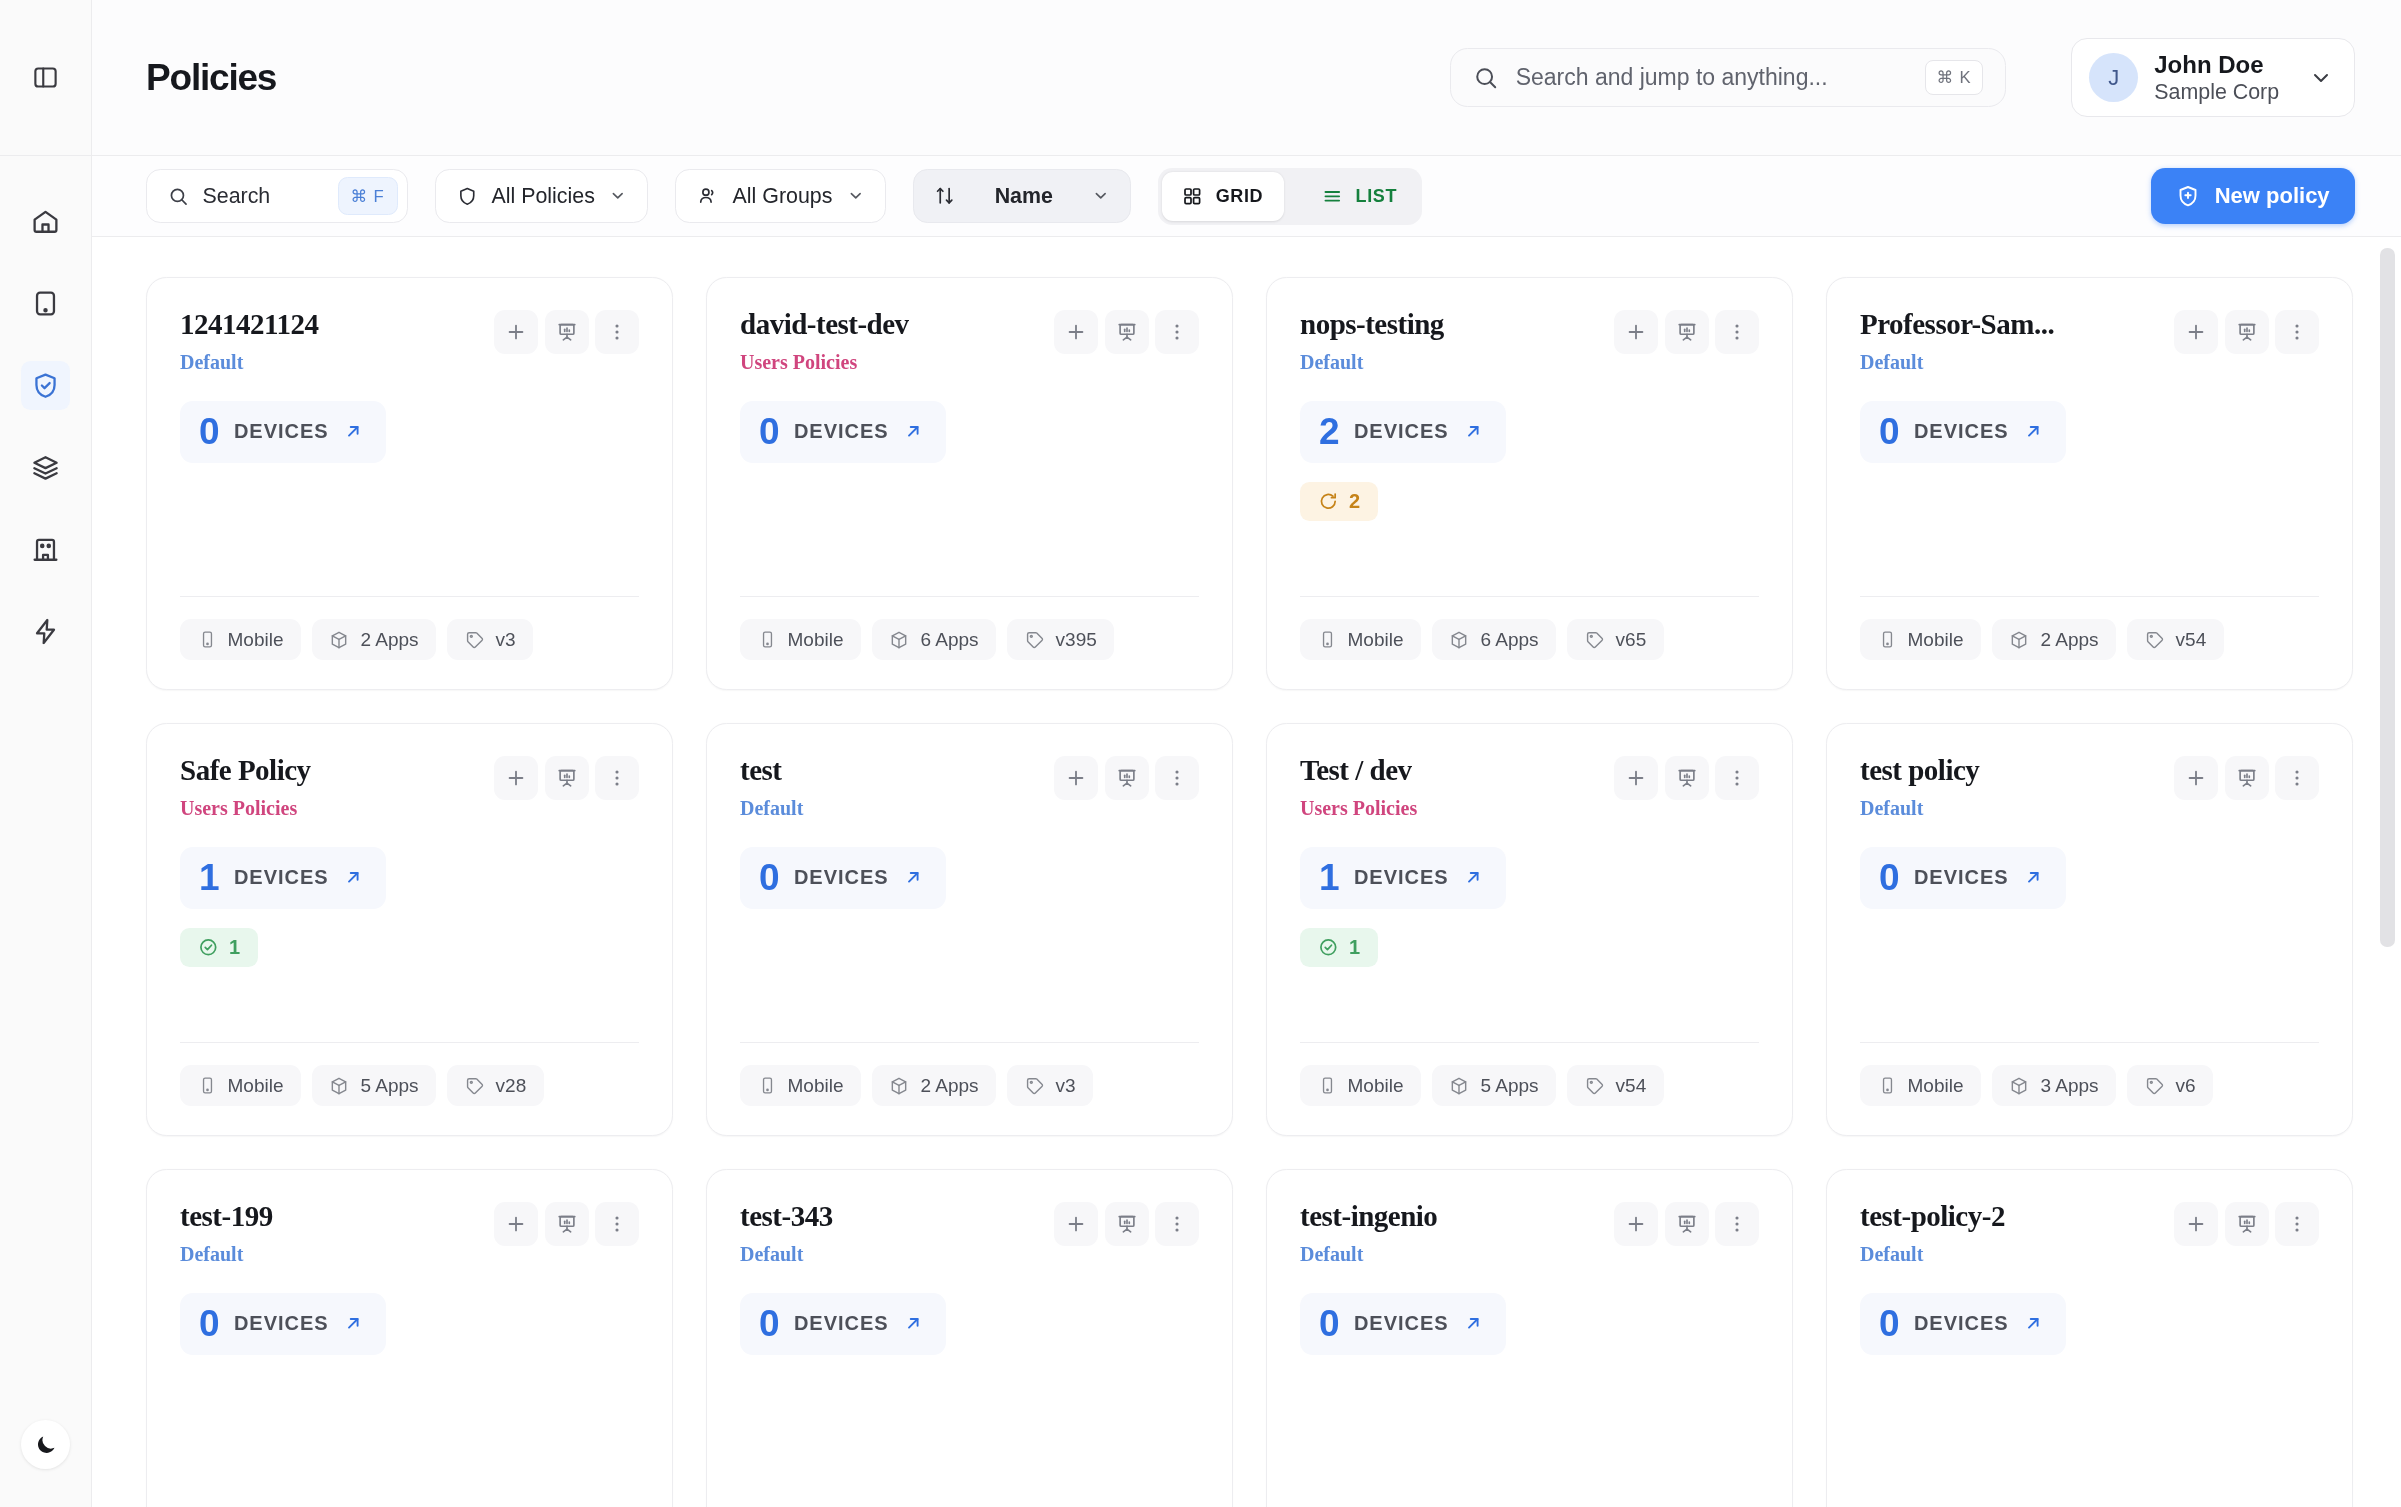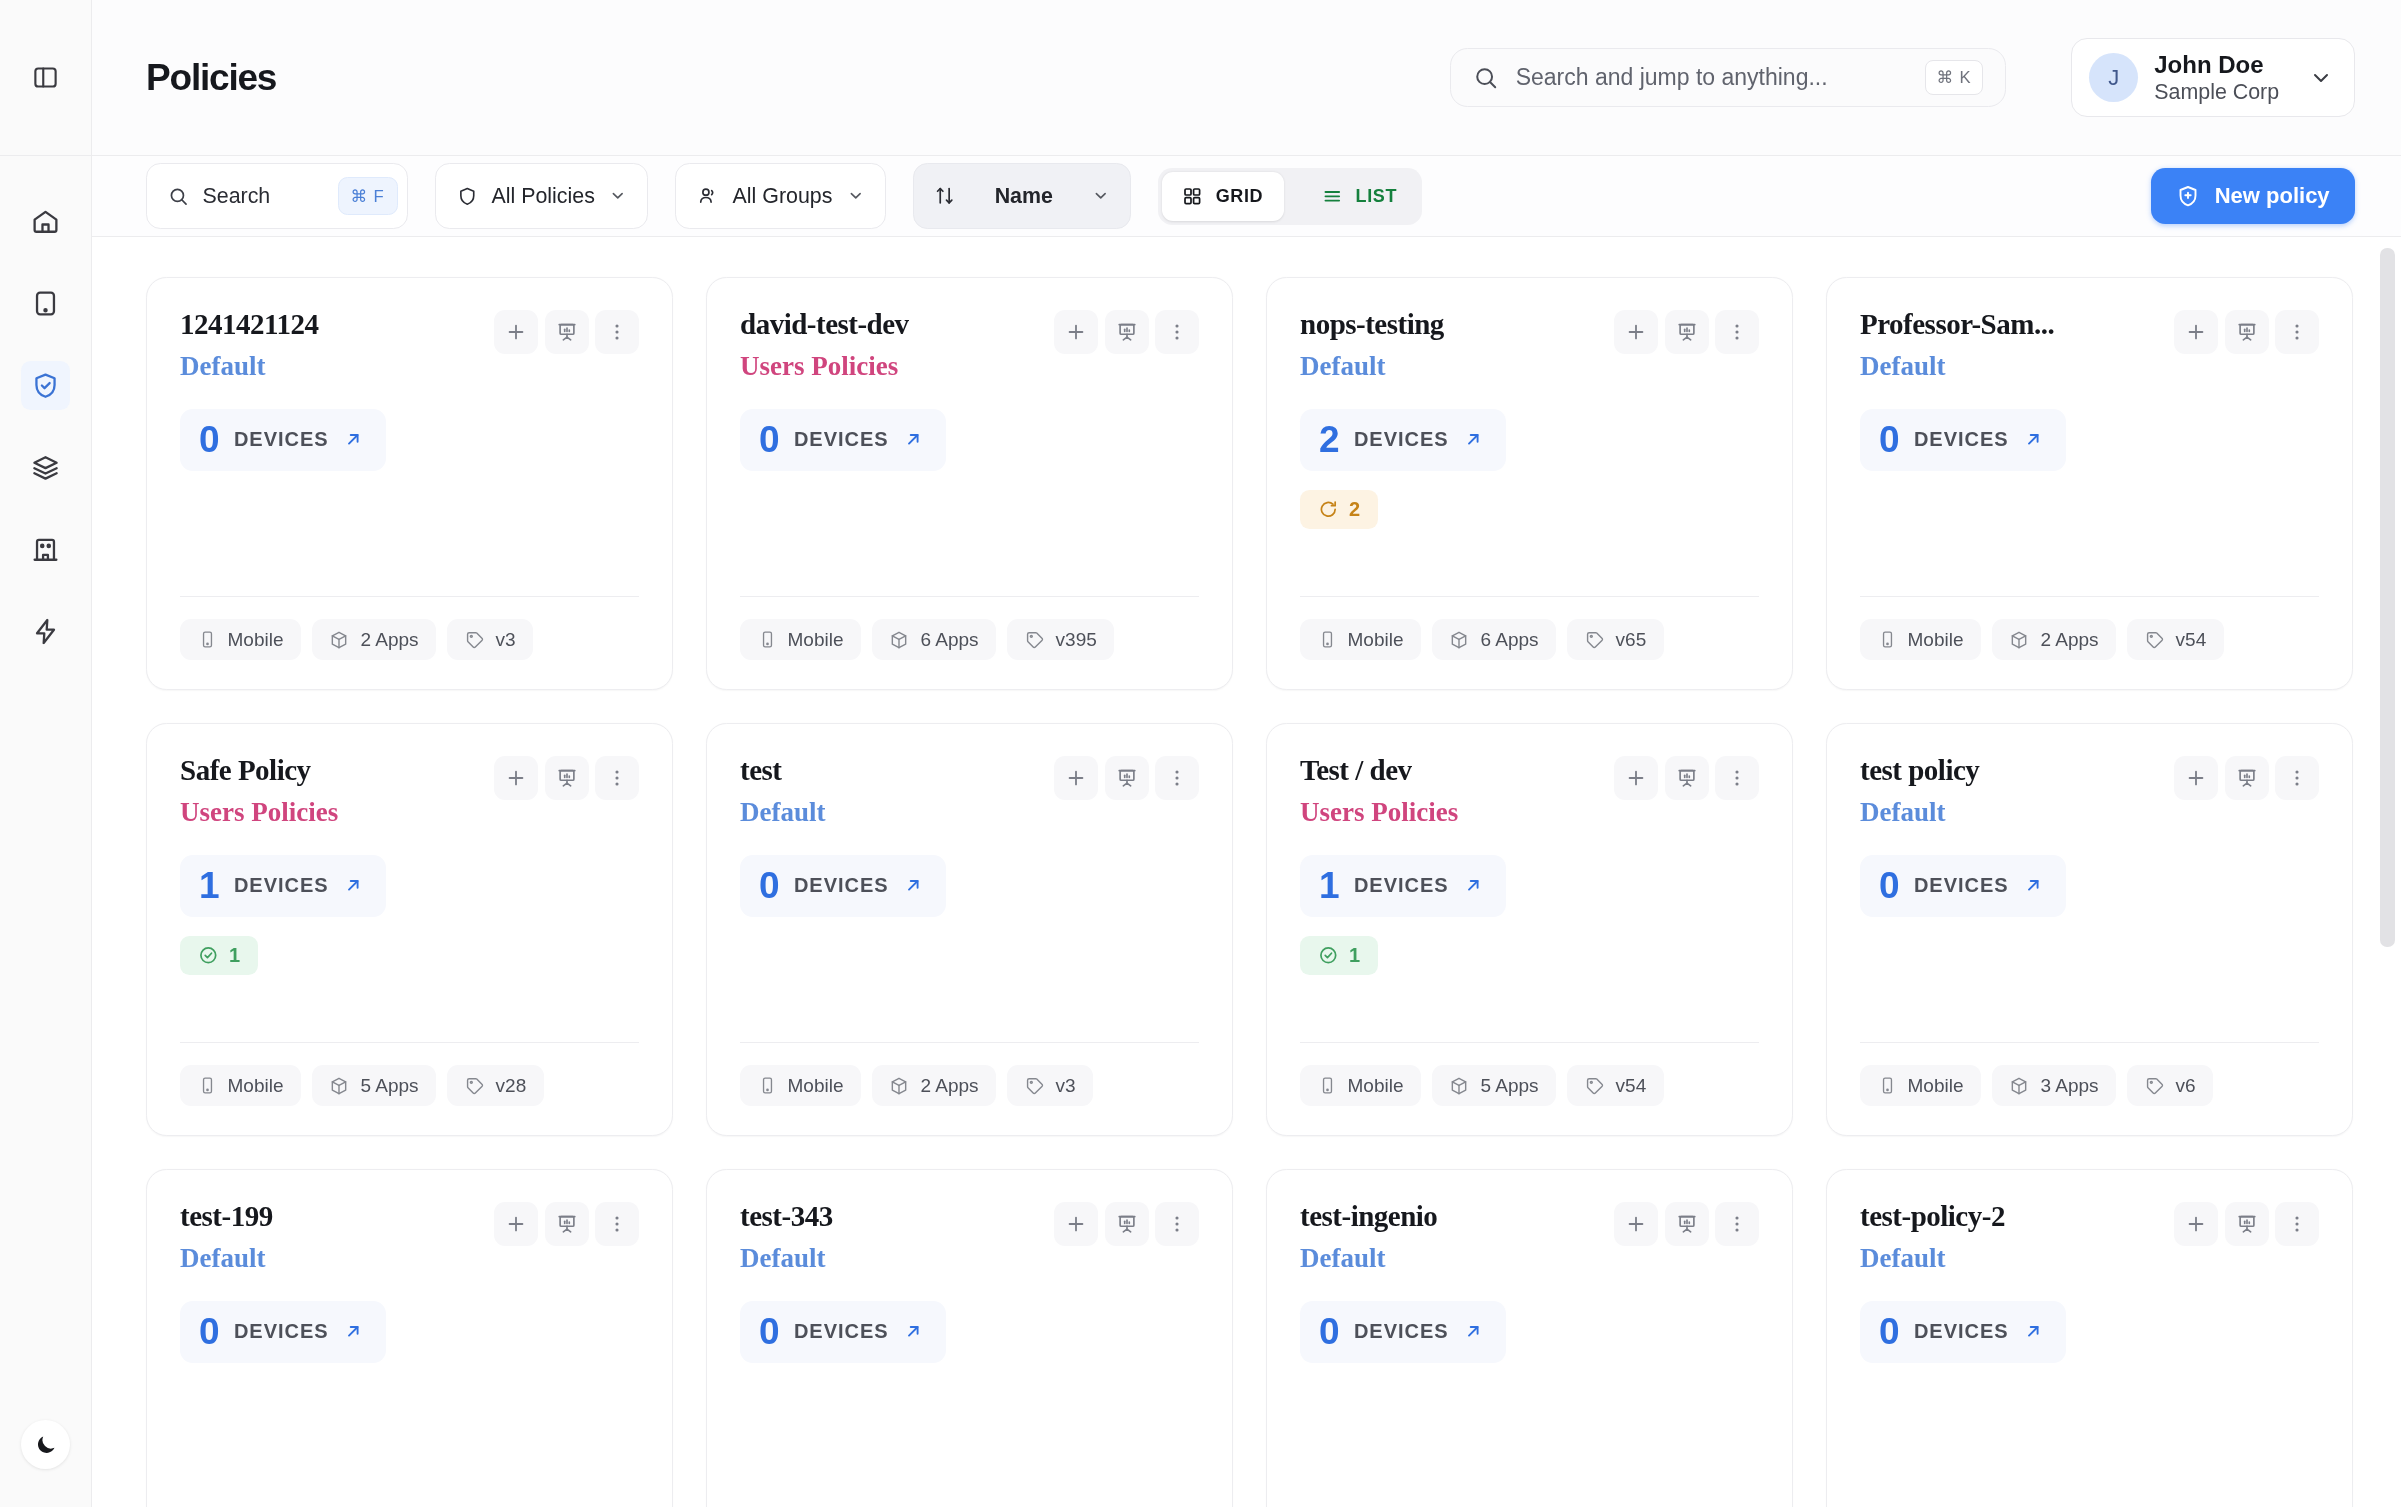--- a/index.html
+++ b/index.html
@@ -69,21 +69,21 @@
   .user-name { font-size: 24px; font-weight: 700; color: #16181d; line-height: 1.22; }
   .user-org { font-size: 21.4px; color: #4c4f58; line-height: 1.22; }
 
   
   .toolbar {
     height: 81px; flex: 0 0 81px;
     border-bottom: 0.8px solid #ececee; background: #fdfdfe;
     display: flex; align-items: center; padding: 0 46px 0 54px; gap: 27px;
   }
   .pill {
-    height: 66px; border: 0.8px solid #eaeaee; border-radius: 14.3px; background: #fff;
+    height: 54px; border: 0.8px solid #eaeaee; border-radius: 14.3px; background: #fff;
     display: flex; align-items: center; gap: 14.3px; padding: 0 20.6px;
     font-size: 21.4px; color: #23252b; cursor: pointer; white-space: nowrap;
   }
   .pill.search-pill { width: 262px; padding-right: 9.5px; }
   .pill.search-pill .lbl { flex: 1; color: #2a2c33; }
   .kbd-blue {
     background: #eef4fe; border: 0.8px solid #dfeafc; border-radius: 9.5px;
     color: #4a7fd6; font-size: 16.7px; padding: 7.1px 12px; letter-spacing: 0.8px;
   }
   .pill.sort { background: #f0f1f5; border-color: #e8e9ee; width: 218px; }
@@ -115,21 +115,21 @@
     padding: 30px 33px 29px 33px; min-height: 413px;
     display: flex; flex-direction: column; cursor: pointer;
     box-shadow: 0 0.8px 1.6px rgba(18,20,26,.035);
   }
   .card-head { display: flex; align-items: flex-start; }
   .card-titles { flex: 1; min-width: 0; font-family: Liberation Serif, serif; }
   .card-title {
     font-size: 29px; font-weight: 700; color: #16181d; letter-spacing: -0.5px;
     white-space: nowrap; overflow: hidden; text-overflow: ellipsis;
   }
-  .card-sub { font-size: 27px; font-weight: 600; margin-top: 9.5px; }
+  .card-sub { font-size: 20px; font-weight: 600; margin-top: 9.5px; }
   .sub-default { color: #5b8cdb; }
   .sub-users { color: #d0457e; }
   .card-actions { display: flex; gap: 6.4px; margin-top: 1.6px; }
   .act {
     width: 44px; height: 44px; border-radius: 11px; background: #f7f7f9;
     display: flex; align-items: center; justify-content: center; color: #7b7e88; cursor: pointer;
   }
   .devices-box {
     margin-top: 27px; align-self: flex-start;
     background: #f6f8fd; border-radius: 12.7px;

